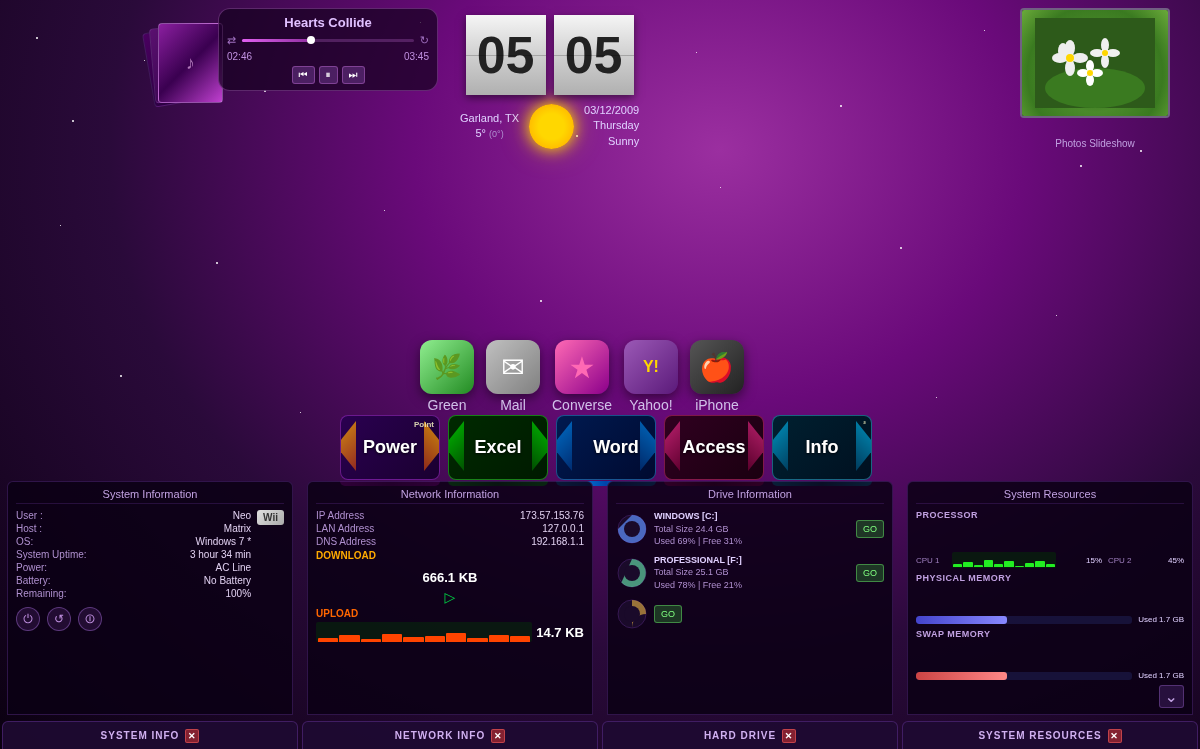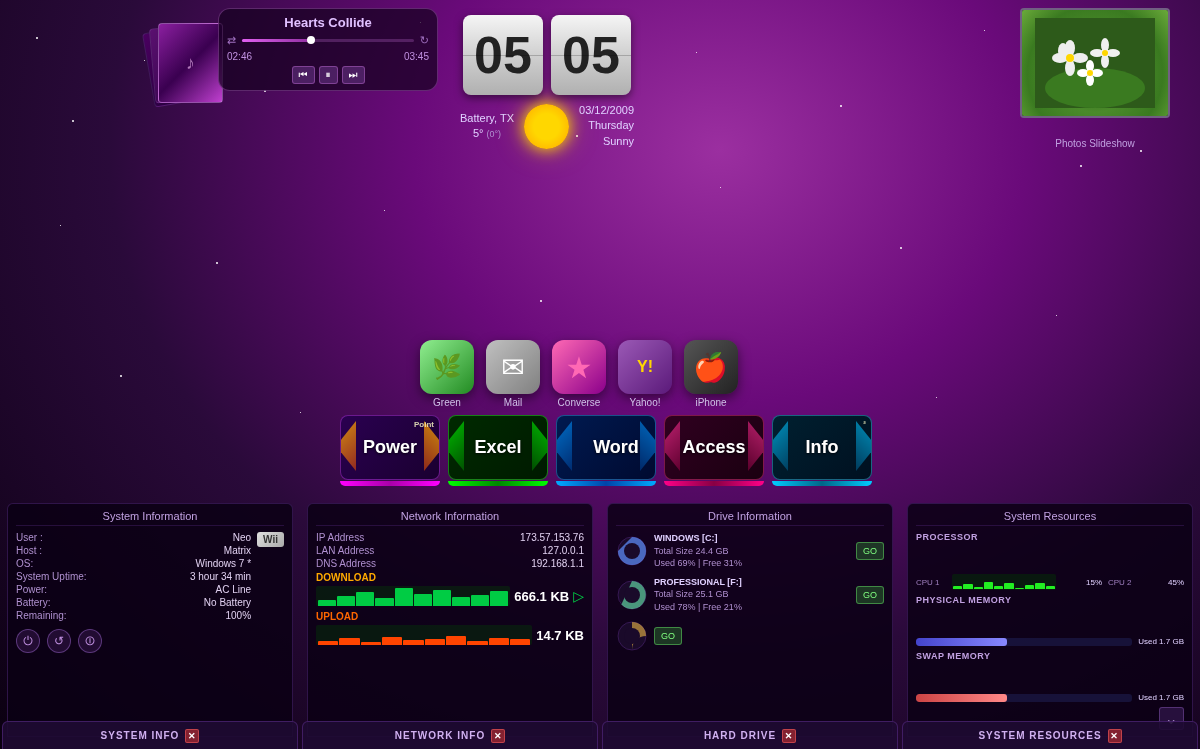--- a/index.html
+++ b/index.html
@@ -152,21 +152,21 @@
       text-align: center;
     }
     .clock-display {
       display: flex;
       gap: 8px;
       justify-content: center;
       margin-bottom: 8px;
     }
     .clock-block {
       background: linear-gradient(180deg, #f5f5f5 0%, #d0d0d0 50%, #b0b0b0 100%);
-      border-radius: 8px;
+      border-radius: 0;
       width: 80px;
       height: 80px;
       display: flex;
       align-items: center;
       justify-content: center;
       font-size: 52px;
       font-weight: bold;
       color: #222;
       box-shadow: 0 3px 8px rgba(0,0,0,0.5);
       position: relative;
@@ -247,21 +247,21 @@
       width: 54px;
       height: 54px;
       border-radius: 12px;
       display: flex;
       align-items: center;
       justify-content: center;
       font-size: 24px;
       box-shadow: 0 4px 12px rgba(0,0,0,0.5);
     }
     .app-icon-label {
-      font-size: 10px;
+      font-size: 14px;
       color: #d0c0e8;
     }
     .icon-green { background: linear-gradient(135deg, #90ee90, #228B22); }
     .icon-mail { background: linear-gradient(135deg, #c0c0c0, #808080); }
     .icon-converse { background: linear-gradient(135deg, #ff69b4, #8b008b); }
     .icon-yahoo { background: linear-gradient(135deg, #9b59b6, #5b1a7a); }
     .icon-iphone { background: linear-gradient(135deg, #555, #222); }
 
     
     .office-icons-row {
@@ -670,21 +670,21 @@
   </div>
 </div>
 
 <div class="clock-widget">
   <div class="clock-display">
     <div class="clock-block">05</div>
     <div class="clock-block">05</div>
   </div>
   <div class="weather-row">
     <div class="weather-left">
-      <div>Battery, TX</div>
+      <div>Garland, TX</div>
       <div>
         <span>5°</span>
         <span style="font-size:9px;color:#b090d0;">(0°)</span>
       </div>
     </div>
     <div class="weather-sun"></div>
     <div class="weather-right">
       <div>03/12/2009</div>
       <div>Thursday</div>
       <div>Sunny</div>
@@ -795,21 +795,21 @@
     <div class="office-icon-box office-note">
       <div class="wing-left" style="background:linear-gradient(135deg,rgba(0,200,255,0.7),rgba(0,120,180,0.4));"></div>
       <div class="wing-right" style="background:linear-gradient(225deg,rgba(0,200,255,0.7),rgba(0,120,180,0.4));"></div>
       <span class="office-label">Info</span>
       <span class="office-sublabel">²</span>
     </div>
     <div class="office-bar note-bar"></div>
   </div>
 </div>
 
-<div style="position:absolute;bottom:12px;left:0;right:0;display:flex;gap:8px;padding:0 4px;">
+<div style="position:absolute;bottom:34px;left:0;right:0;display:flex;gap:8px;padding:0 4px;">
 
   <div class="widget-panel">
     <div class="widget-header">System Information</div>
     <div style="display:flex;gap:6px;">
       <div style="flex:1;">
         <div class="widget-row">
           <span>User : </span>
           <span class="widget-val">Neo</span>
         </div>
         <div class="widget-row">
@@ -856,21 +856,21 @@
     </div>
     <div class="widget-row">
       <span>LAN Address</span>
       <span class="widget-val">127.0.0.1</span>
     </div>
     <div class="widget-row">
       <span>DNS Address</span>
       <span class="widget-val">192.168.1.1</span>
     </div>
     <div class="net-section-title">DOWNLOAD</div>
-    <div style="display:flex;align-items:center;gap:4px;">
+    <div style="display:flex;align-items:center;gap:4px;flex-direction:column;">
       <div class="net-graph" style="flex:1;">
         <div class="net-graph-bars">
           <div class="net-bar" style="height:30%"></div>
           <div class="net-bar" style="height:50%"></div>
           <div class="net-bar" style="height:70%"></div>
           <div class="net-bar" style="height:40%"></div>
           <div class="net-bar" style="height:90%"></div>
           <div class="net-bar" style="height:60%"></div>
           <div class="net-bar" style="height:80%"></div>
           <div class="net-bar" style="height:45%"></div>

